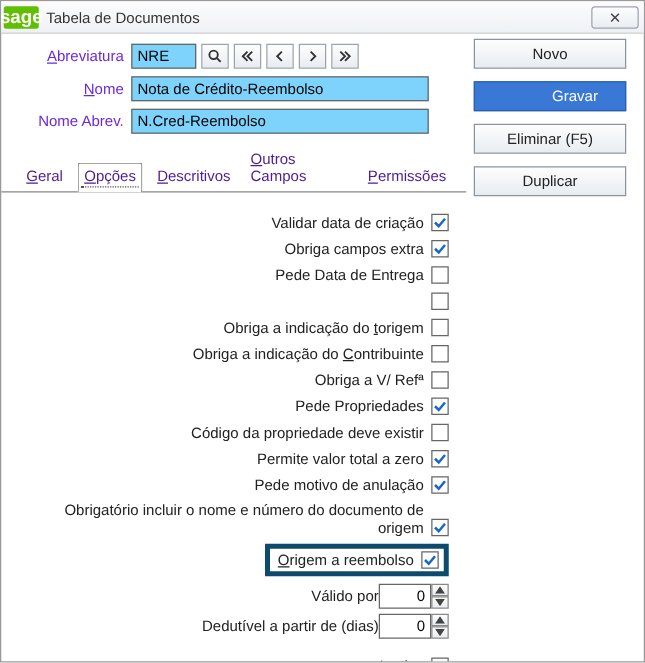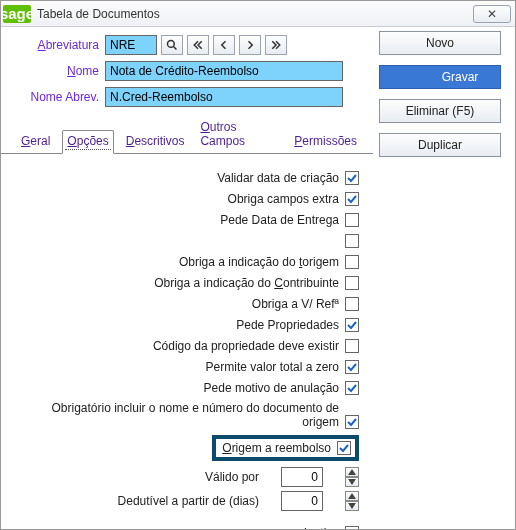--- a/index.html
+++ b/index.html
@@ -21,21 +21,21 @@
   .tab { padding:3px 4px 5px; color:#4c1d95; cursor:pointer; position:relative;}
   .tab.active { border:1px solid #888; border-bottom:1px solid #fff; margin-bottom:-1px; background:#fff; border-radius:2px 2px 0 0;}
   .tab.active::before { content:""; position:absolute; left:2px; right:2px; bottom:3px; height:1px; border-bottom:1px dotted #555;}
   .tab u{text-decoration:underline;}
   .panel { padding:10px 14px 10px 14px;}
   .optrow { display:flex; align-items:flex-end; justify-content:flex-end; gap:6px; height:21px;}
   .optlbl { text-align:right; color:#222;}
   .cbx { width:14px; height:14px; border:1px solid #666; background:#fff; display:flex; align-items:center; justify-content:center; cursor:pointer;}
   .cbx.checked svg{display:block;} .cbx svg{display:none; width:10px; height:10px;}
   .highlight { border:4px solid #0c4a6e; padding:2px 4px 2px 6px; margin:6px 0 4px 0; display:inline-flex; align-items:center; gap:6px;}
-  .numrow { display:flex; align-items:center; justify-content:flex-end; gap:22px; height:24px;}
+  .numrow { display:flex; align-items:center; justify-content:flex-end; gap:0; height:24px;}
   .numinput { height:20px; width:42px; border:1px solid #666; text-align:right; padding:0 4px;}
   .spin { width:14px; height:20px; display:flex; flex-direction:column;}
   .spin div{flex:1; border:1px solid #888; background:linear-gradient(#fdfdfd,#e8ecf1); display:flex; align-items:center; justify-content:center; cursor:pointer;}
   .spin svg{width:8px;height:6px;}
   .sidebtns { position:absolute; top:30px; right:14px; width:122px; display:flex; flex-direction:column; gap:10px;}
   .btn { height:24px; border:1px solid #8a94a0; background:linear-gradient(#fdfdfd,#e8ecf1); display:flex; align-items:center; justify-content:center; cursor:pointer; color:#222;}
   .btn.primary { background:#3a78d6; border-color:#2b5eb0; color:#fff;padding-left:40px;}
   .leftcol { width:372px;}
 </style>
 </head>

